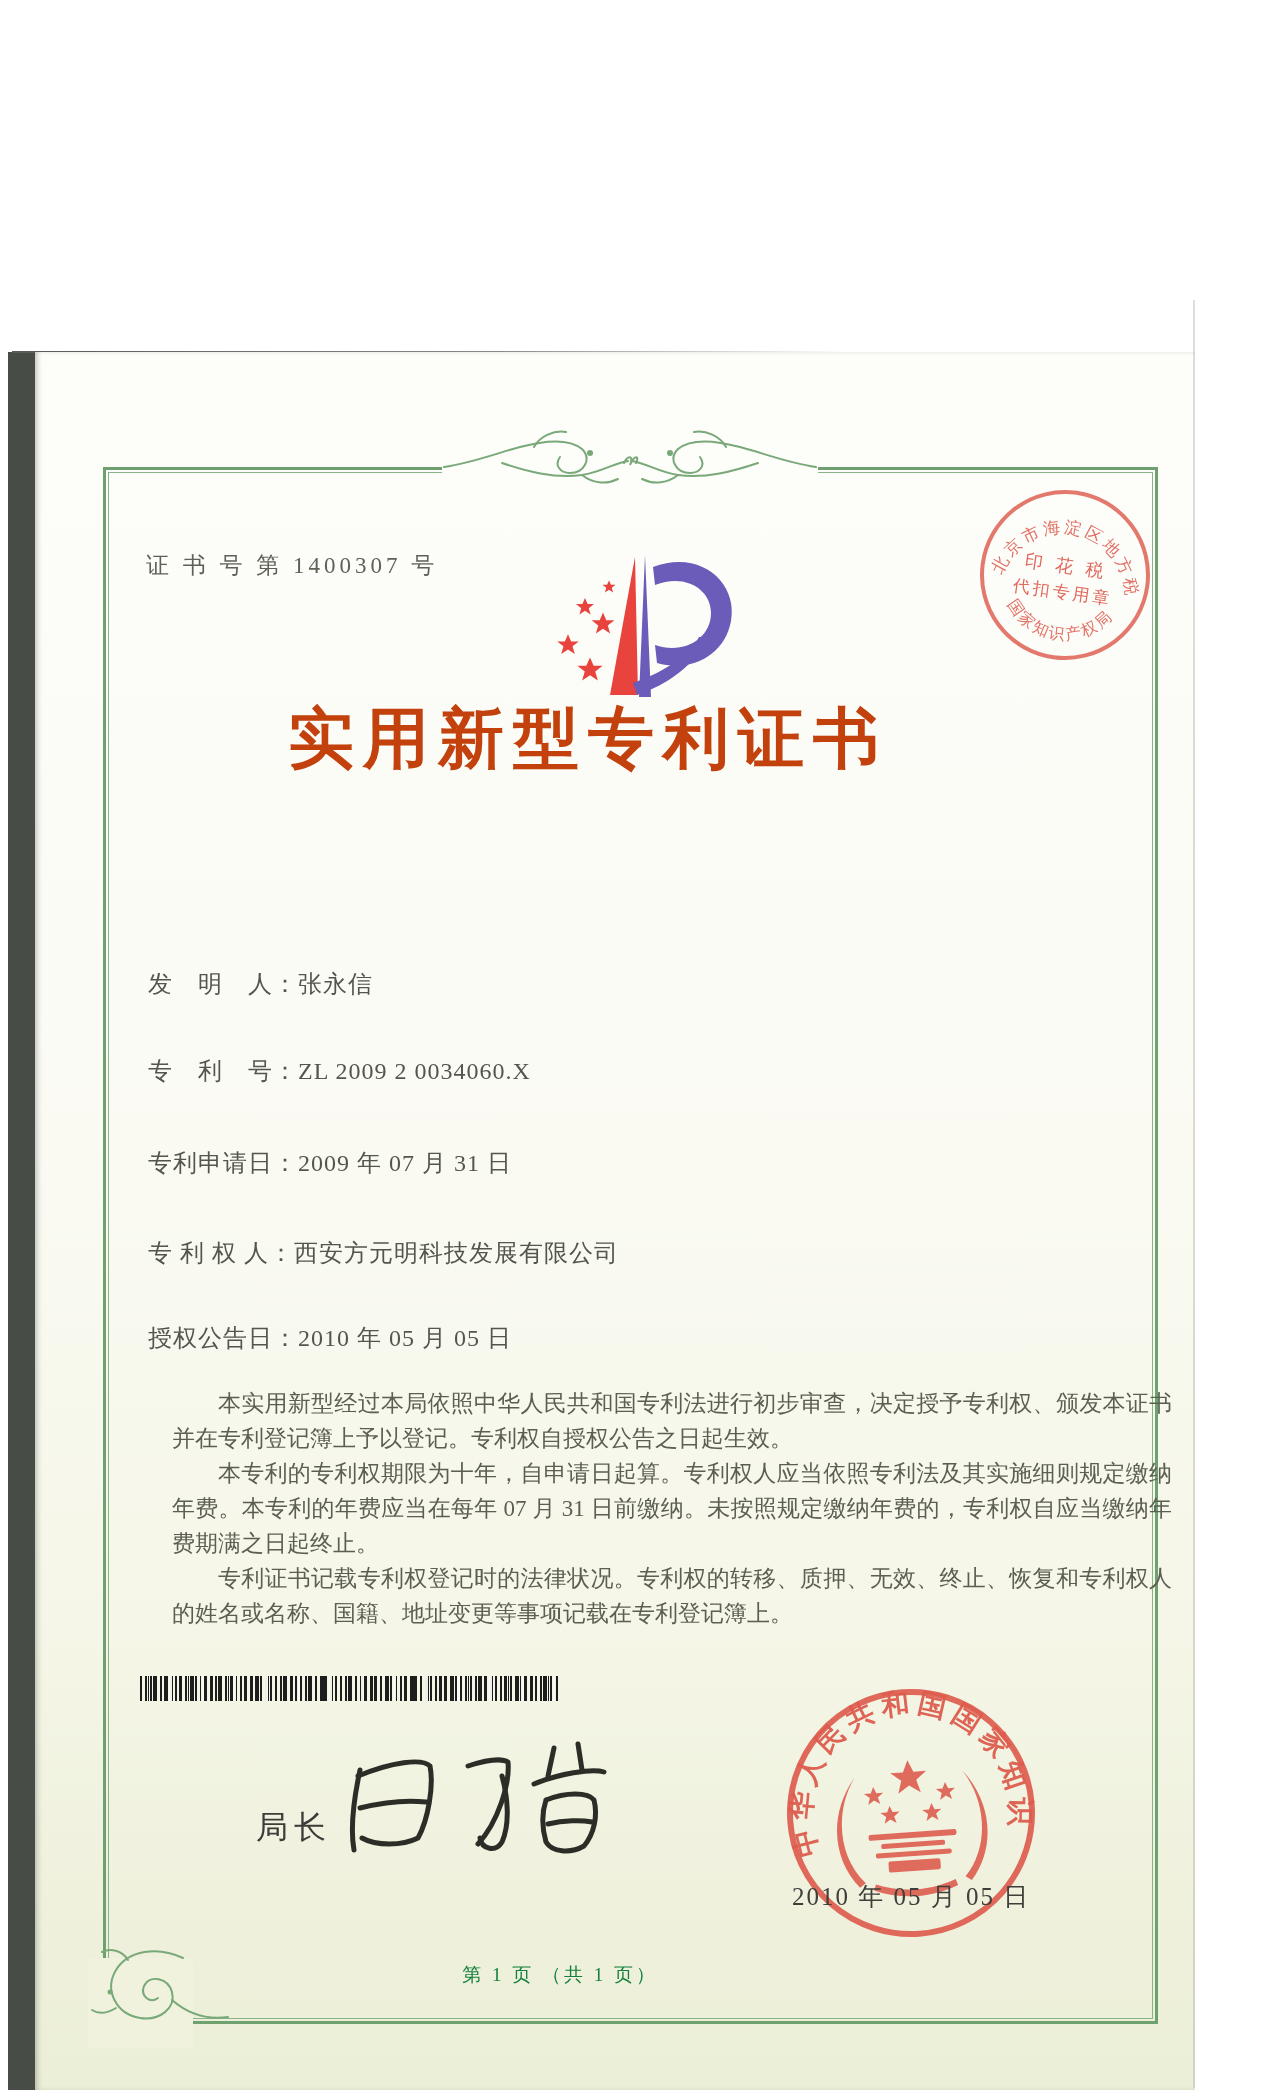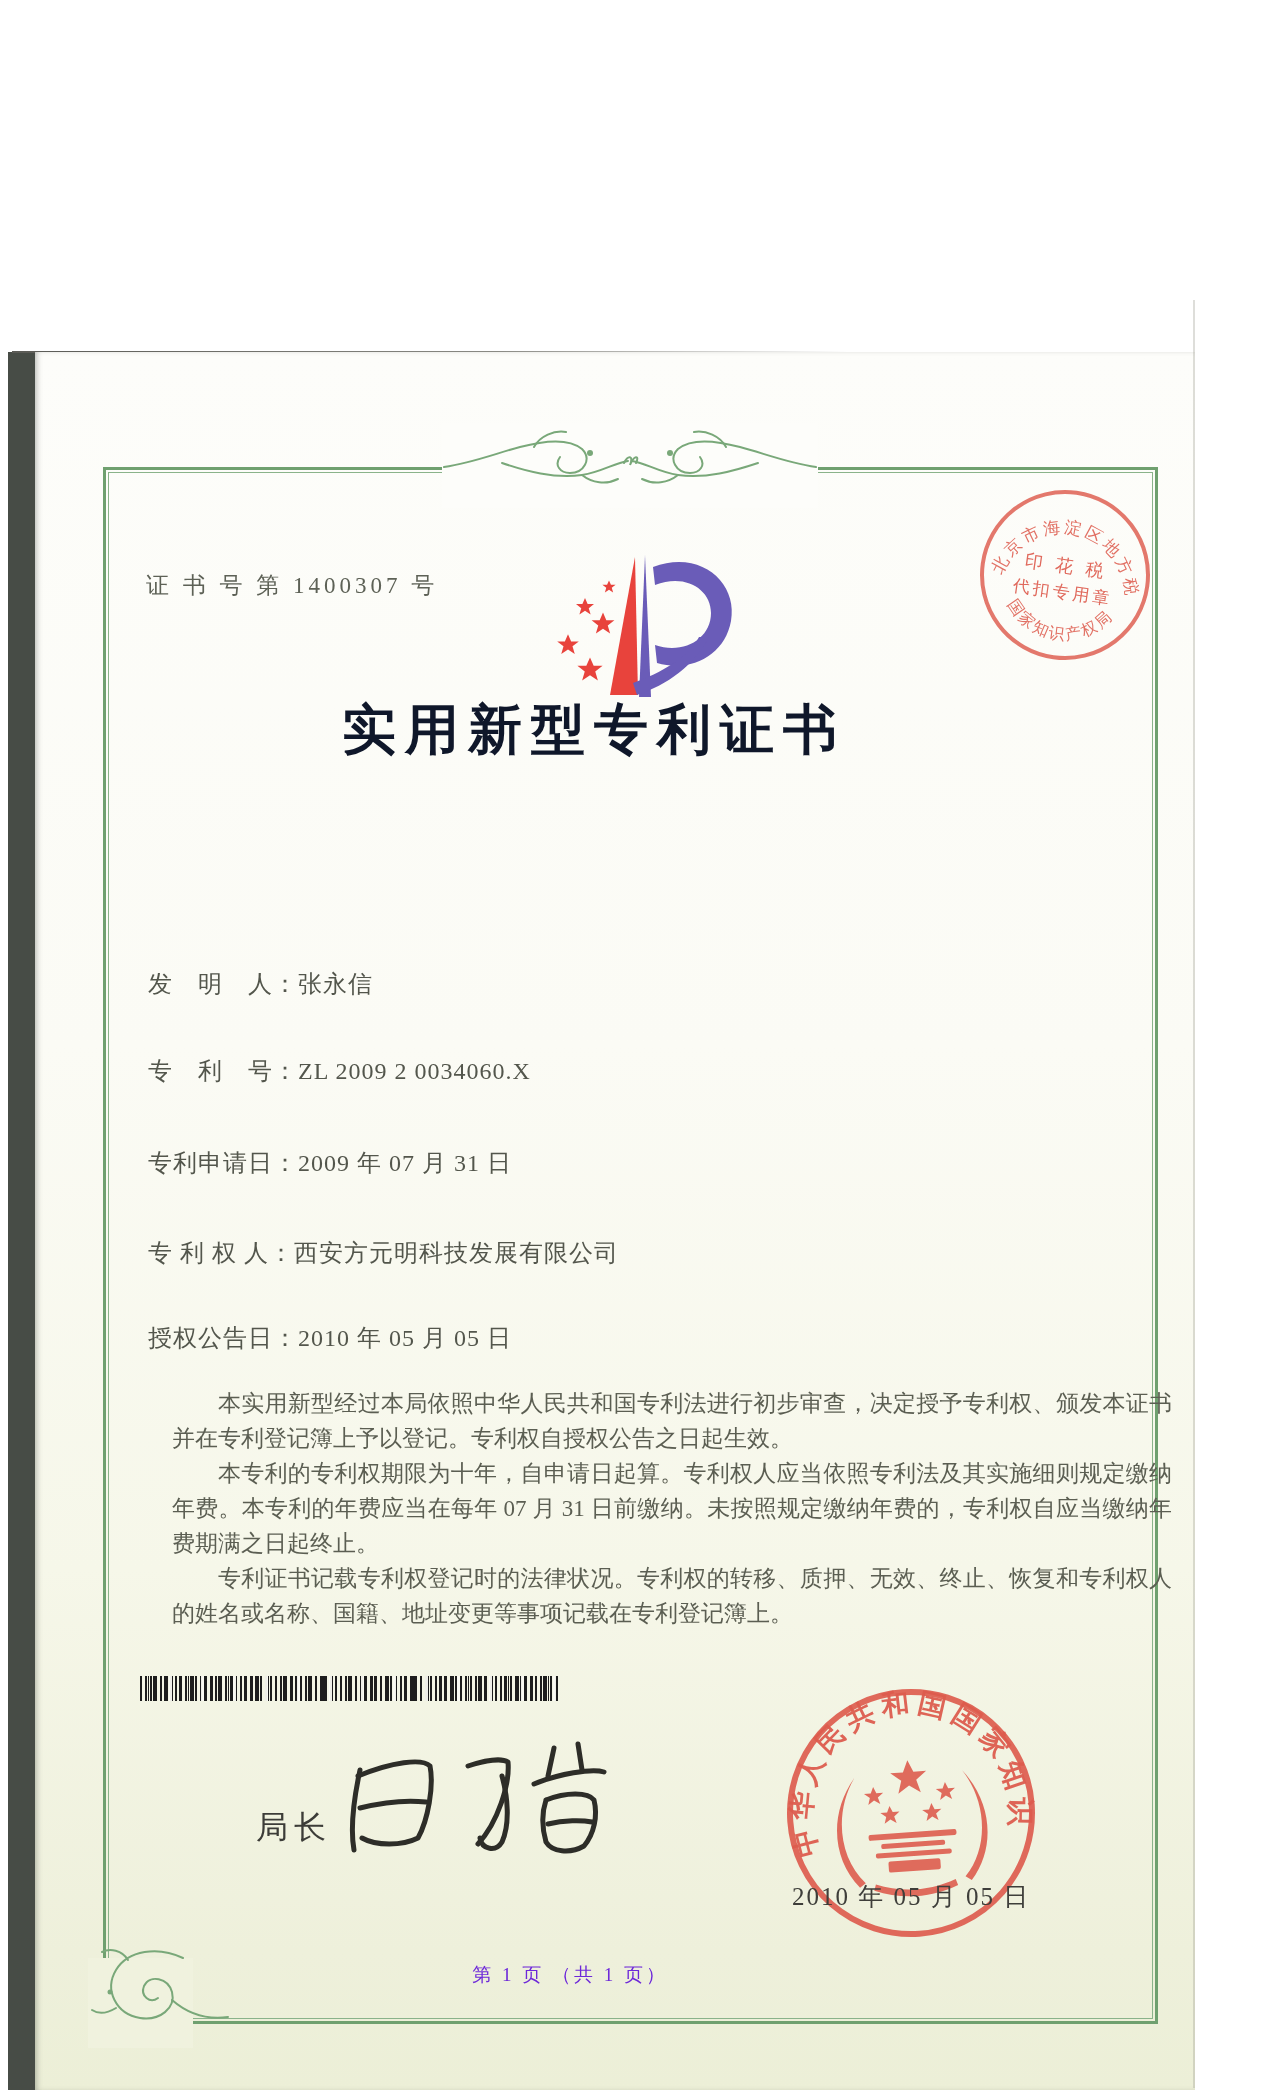--- a/index.html
+++ b/index.html
@@ -14,42 +14,42 @@
      background:linear-gradient(180deg,#fdfdfa 0%,#fbfbf5 40%,#f6f7e9 70%,#eef0db 92%,#ecefd7 100%);
      box-shadow:inset 4px 0 6px -3px rgba(70,75,68,.45);}
   #page-right-edge{left:1193px;top:300px;width:2px;height:1788px;background:rgba(160,160,150,.35);}
   
   #frame{left:103px;top:467px;width:1049px;height:1551px;border:3px solid #6fa06f;z-index:1;}
   #frame-inner{position:absolute;left:2px;top:2px;right:2px;bottom:2px;border:1px solid #8ab38a;}
   .content{z-index:2;}
   .ornament{z-index:3;}
   .stamp{z-index:4;}
   
-  #cert-no{left:146px;top:570px;font-size:23px;letter-spacing:4px;color:#5d6156;}
-  #title{left:144px;top:694px;width:900px;text-align:center;font-size:54px;font-weight:bold;
-         letter-spacing:9px;color:#0f172a;}
+  #cert-no{left:146px;top:550px;font-size:23px;letter-spacing:4px;color:#5d6156;}
+  #title{left:138px;top:694px;width:900px;text-align:center;font-size:66px;font-weight:bold;
+         letter-spacing:9px;color:#c2410c;}
   .field{left:148px;font-size:24px;color:#53564c;letter-spacing:1px;white-space:nowrap;}
   #field-0{top:882px;} #field-1{top:968px;} #field-2{top:1055px;}
   #field-3{top:1147px;} #field-4{top:1237px;} #field-5{top:1322px;}
   #body-text{left:132px;top:1386px;width:1000px;font-size:23px;line-height:35px;
              color:#5b5e52;text-align:justify;margin-left:40px;}
   #body-text p{margin:0;text-indent:2em;}
   #barcode{left:140px;top:1676px;width:418px;height:25px;
      background:
        repeating-linear-gradient(90deg,rgba(250,250,243,.95) 0 0px,transparent 0 29px,rgba(250,250,243,.95) 29px 32px),
        repeating-linear-gradient(90deg,#1d1d1d 0 2px,transparent 2px 5px),
        repeating-linear-gradient(90deg,#1d1d1d 0 1px,transparent 1px 8px),
        repeating-linear-gradient(90deg,#1d1d1d 0 2px,transparent 2px 13px);}
   #director-label{left:256px;top:1806px;font-size:32px;letter-spacing:6px;color:#3c3c38;}
   #signature-svg{left:330px;top:1732px;}
   #seal-svg{left:782px;top:1684px;}
   #seal-date{left:782px;top:1880px;width:258px;text-align:center;font-size:25px;
              letter-spacing:2px;color:#3e3e3a;z-index:5;}
-  #footer{left:140px;top:1962px;width:860px;text-align:center;font-size:19px;
-          letter-spacing:3px;color:#6d28d9;}
+  #footer{left:130px;top:1962px;width:860px;text-align:center;font-size:19px;
+          letter-spacing:3px;color:#15803d;}
   #tax-stamp-svg{left:976px;top:486px;transform:rotate(8deg);}
 </style>
 </head>
 <body>
 
 <div id="canvas">
 
   <div class="abs" id="backing-strip"></div>
   <div class="abs" id="page-top-shadow"></div>
   <div class="abs" id="scan-page"></div>

